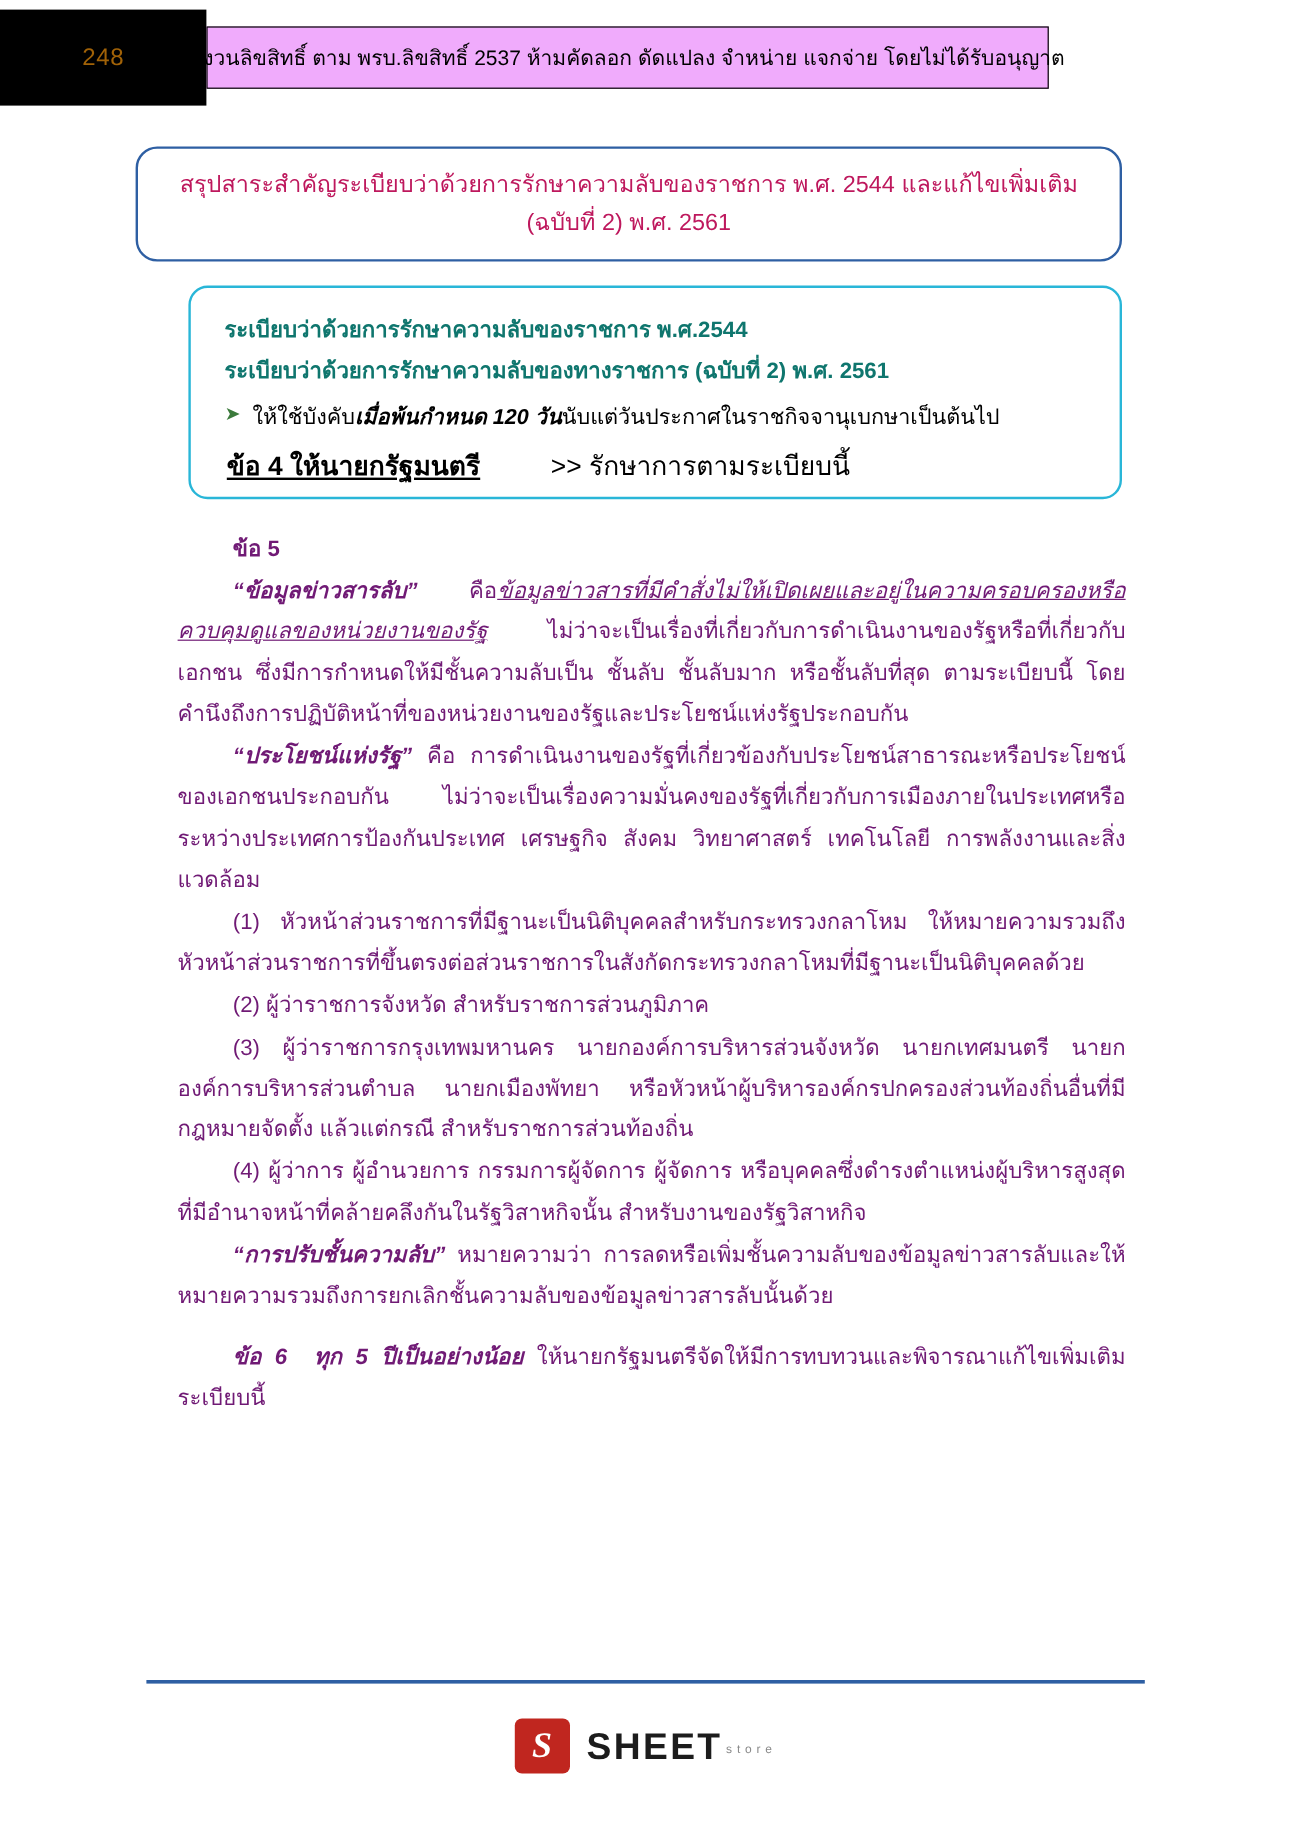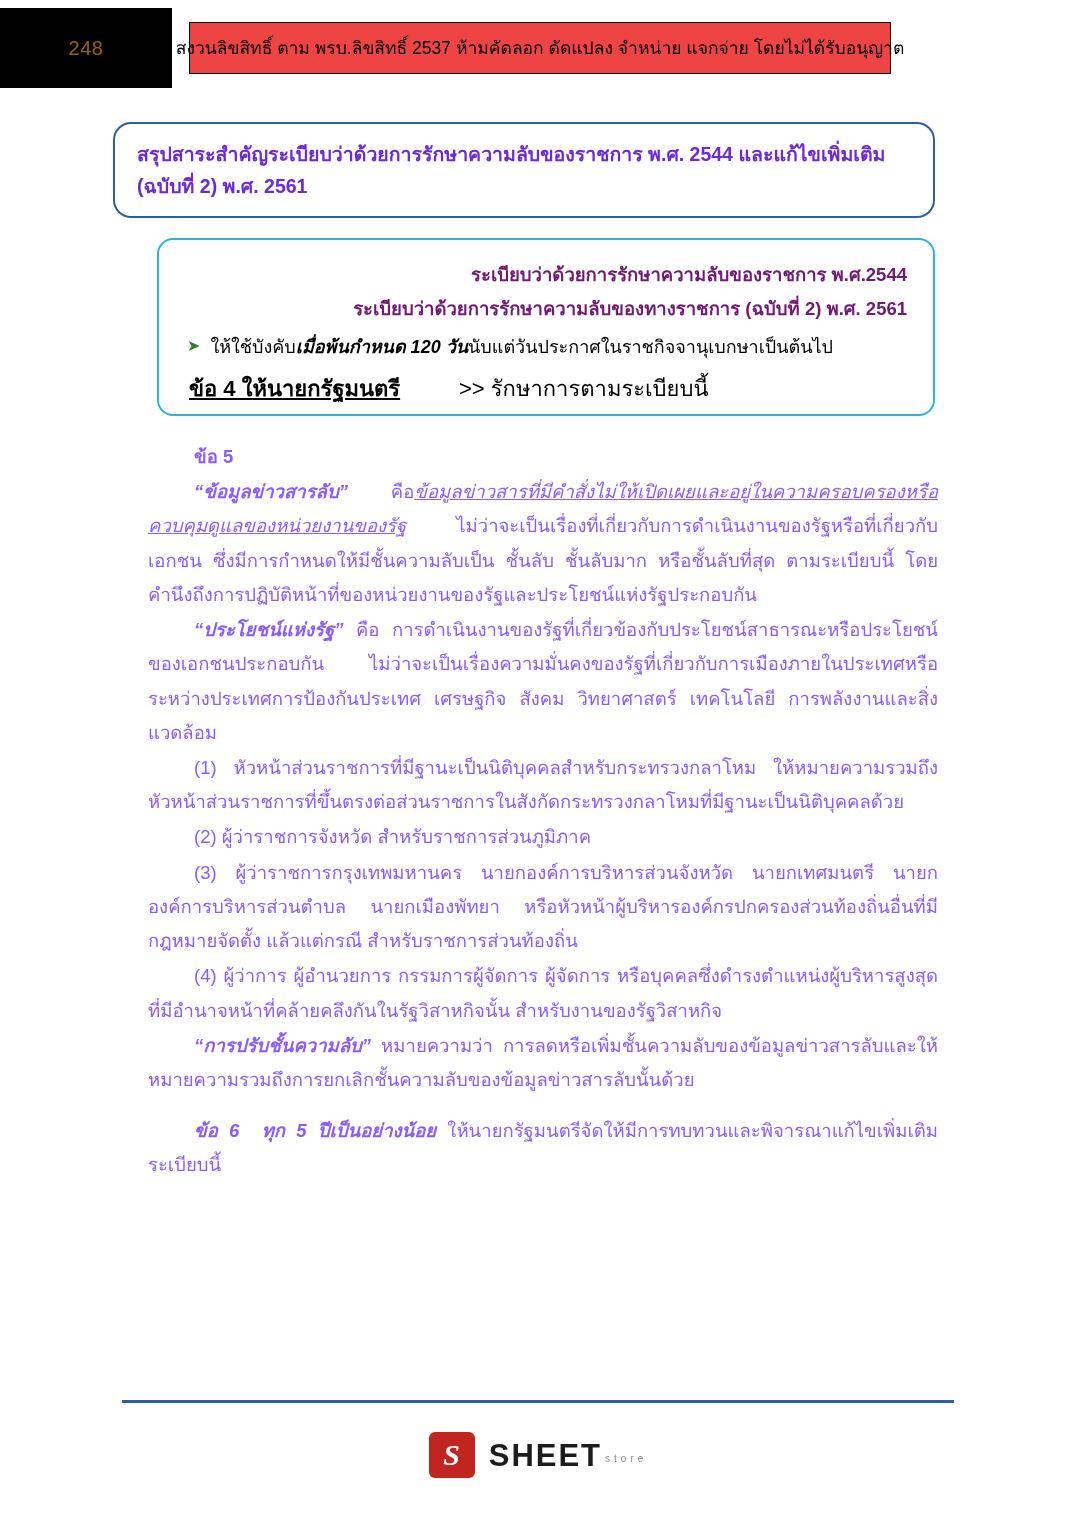--- a/index.html
+++ b/index.html
@@ -33,26 +33,26 @@
     background: #000000;
     color: #a16207;
     display: flex;
     align-items: center;
     justify-content: center;
     font-size: 20px;
     letter-spacing: 0.5px;
   }
   .header-notice {
     position: absolute;
-    left: 189px;
+    left: 172px;
     top: 22px;
     width: 700px;
     height: 50px;
     border: 1px solid #000000;
-    background: #ef4444;
+    background: #f0abfc;
     display: flex;
     align-items: center;
     justify-content: center;
     font-size: 17.5px;
     color: #000000;
     white-space: nowrap;
   }
 
   
   .title-box {
@@ -64,43 +64,44 @@
     border: 2.5px solid #2e5fa3;
     border-radius: 18px;
     box-sizing: border-box;
     display: flex;
     align-items: center;
     justify-content: center;
     padding: 4px 22px;
   }
   .title-text {
     font-size: 19.5px;
-    font-weight: bold;
+    font-weight: normal;
+    text-align: center;
     line-height: 1.65;
-    color: #6d28d9;
+    color: #be185d;
   }
 
   
   .info-box {
     position: absolute;
     left: 157px;
     top: 238px;
     width: 778px;
     height: 178px;
     border: 2.5px solid #29b6d8;
     border-radius: 16px;
     box-sizing: border-box;
     padding: 18px 26px 10px 28px;
   }
   .info-line {
     font-size: 18.5px;
     font-weight: bold;
     line-height: 1.85;
-    text-align: right;
-    color: #701a75;
+    text-align: left;
+    color: #0f766e;
   }
   .info-bullet-row {
     display: flex;
     align-items: flex-start;
     margin-top: 6px;
     font-size: 18px;
   }
   .bullet-arrow {
     color: #3b7a3b;
     font-size: 16px;
@@ -131,21 +132,21 @@
   }
 
   
   .body-area {
     position: absolute;
     left: 148px;
     top: 440px;
     width: 790px;
     font-size: 18.5px;
     line-height: 1.85;
-    color: #8b5cf6;
+    color: #701a75;
     text-align: justify;
   }
   .para {
     margin: 0 0 1px 0;
   }
   .indent {
     text-indent: 46px;
   }
   .b { font-weight: bold; font-style: italic; }
   .u-ital {

